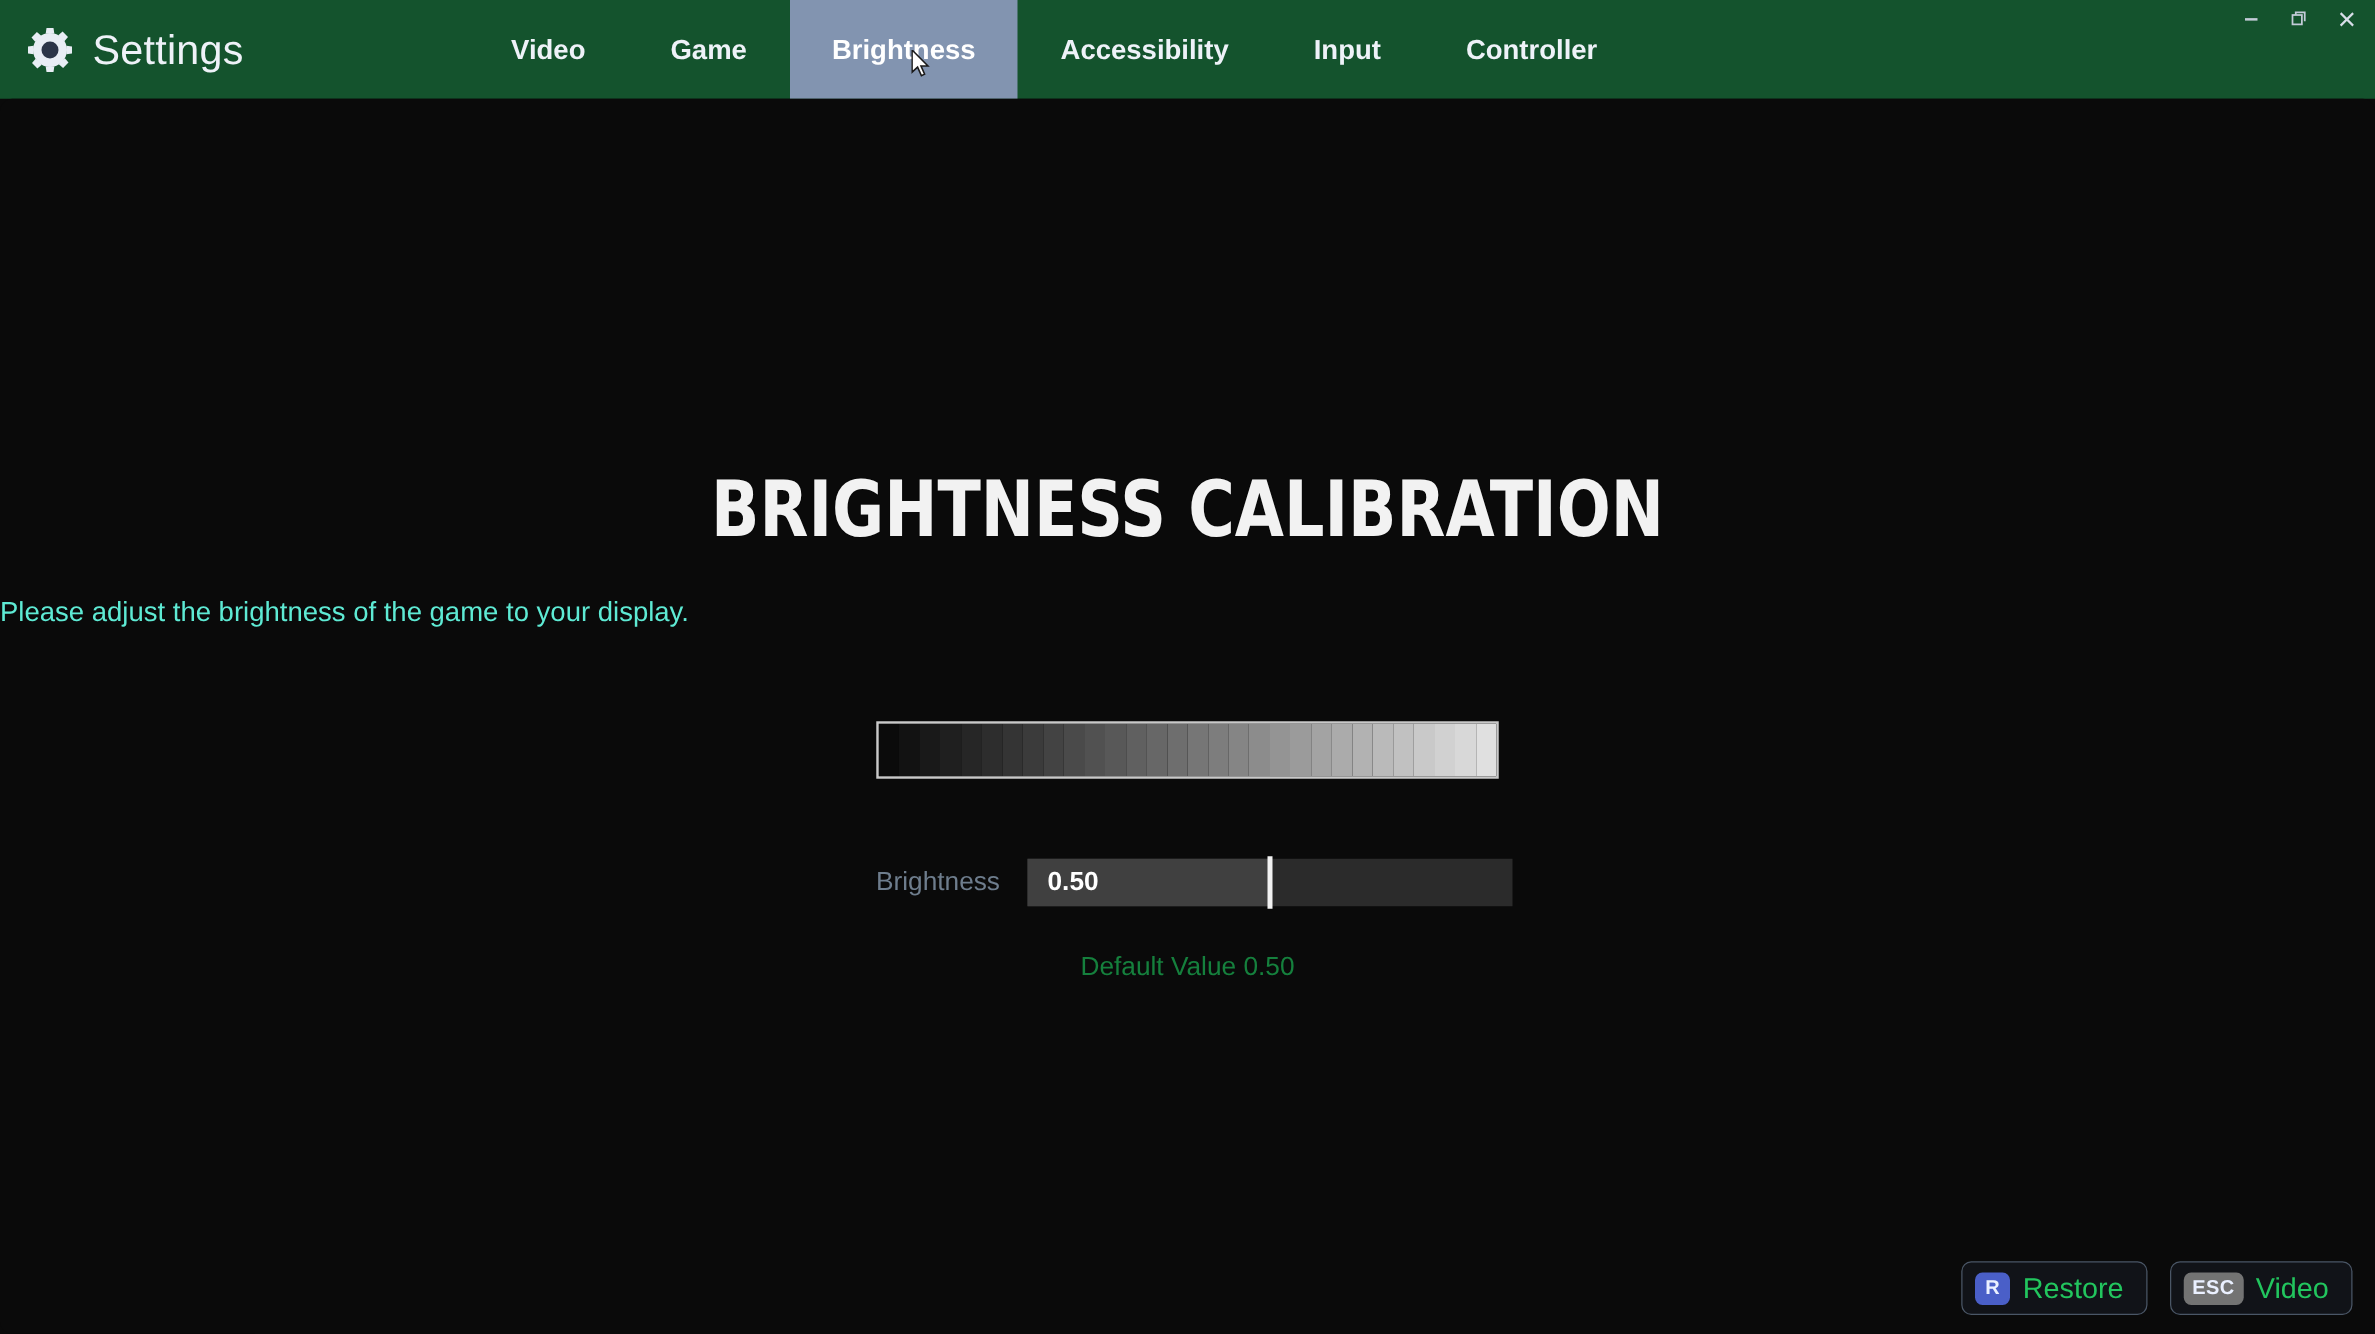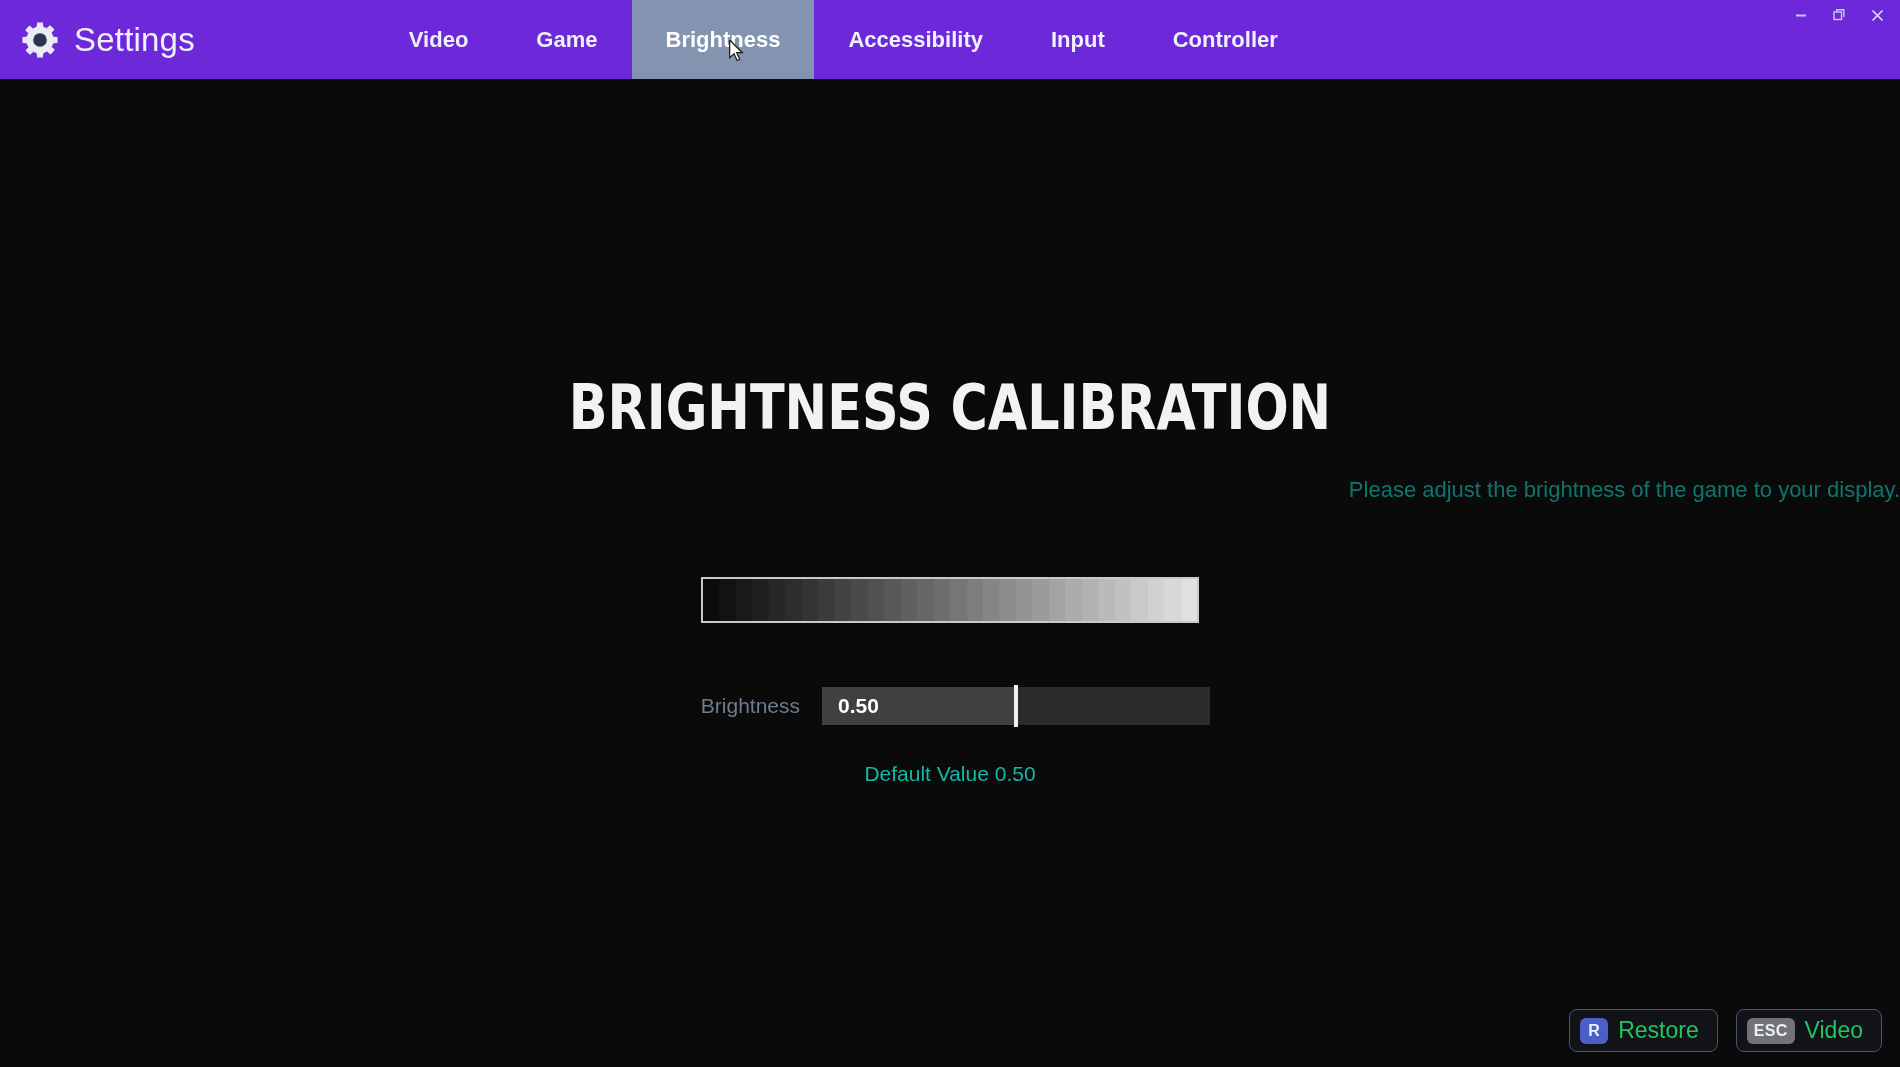--- a/index.html
+++ b/index.html
@@ -10,21 +10,21 @@
     overflow: hidden;
     background: #0a0a0a;
     font-family: "Liberation Sans", sans-serif;
   }
 
   
   .titlebar {
     position: relative;
     width: 100%;
     height: 79px;
-    background: #6d28d9;
+    background: #14532d;
     display: flex;
     align-items: stretch;
   }
 
   .brand {
     display: flex;
     align-items: center;
     gap: 14px;
     padding-left: 20px;
     height: 100%;
@@ -104,23 +104,23 @@
     transform: scaleX(0.82);
     line-height: 1;
     text-shadow: 0 0 1px rgba(0,0,0,0.6);
   }
 
   .page-subtitle {
     position: absolute;
     top: 398px;
     left: 0;
     width: 100%;
-    text-align: right;
+    text-align: left;
     font-size: 22px;
-    color: #0f766e;
+    color: #5eead4;
   }
 
   
   .gradient-wrap {
     position: absolute;
     left: 50%;
     transform: translateX(-50%);
     top: 498px;
     width: 498px;
     height: 46px;
@@ -178,21 +178,21 @@
     background: #f2f2f2;
   }
 
   .default-value {
     position: absolute;
     top: 683px;
     left: 0;
     width: 100%;
     text-align: center;
     font-size: 21px;
-    color: #14b8a6;
+    color: #15803d;
   }
 
   
   .footer-actions {
     position: absolute;
     right: 18px;
     bottom: 15px;
     display: flex;
     gap: 18px;
   }

